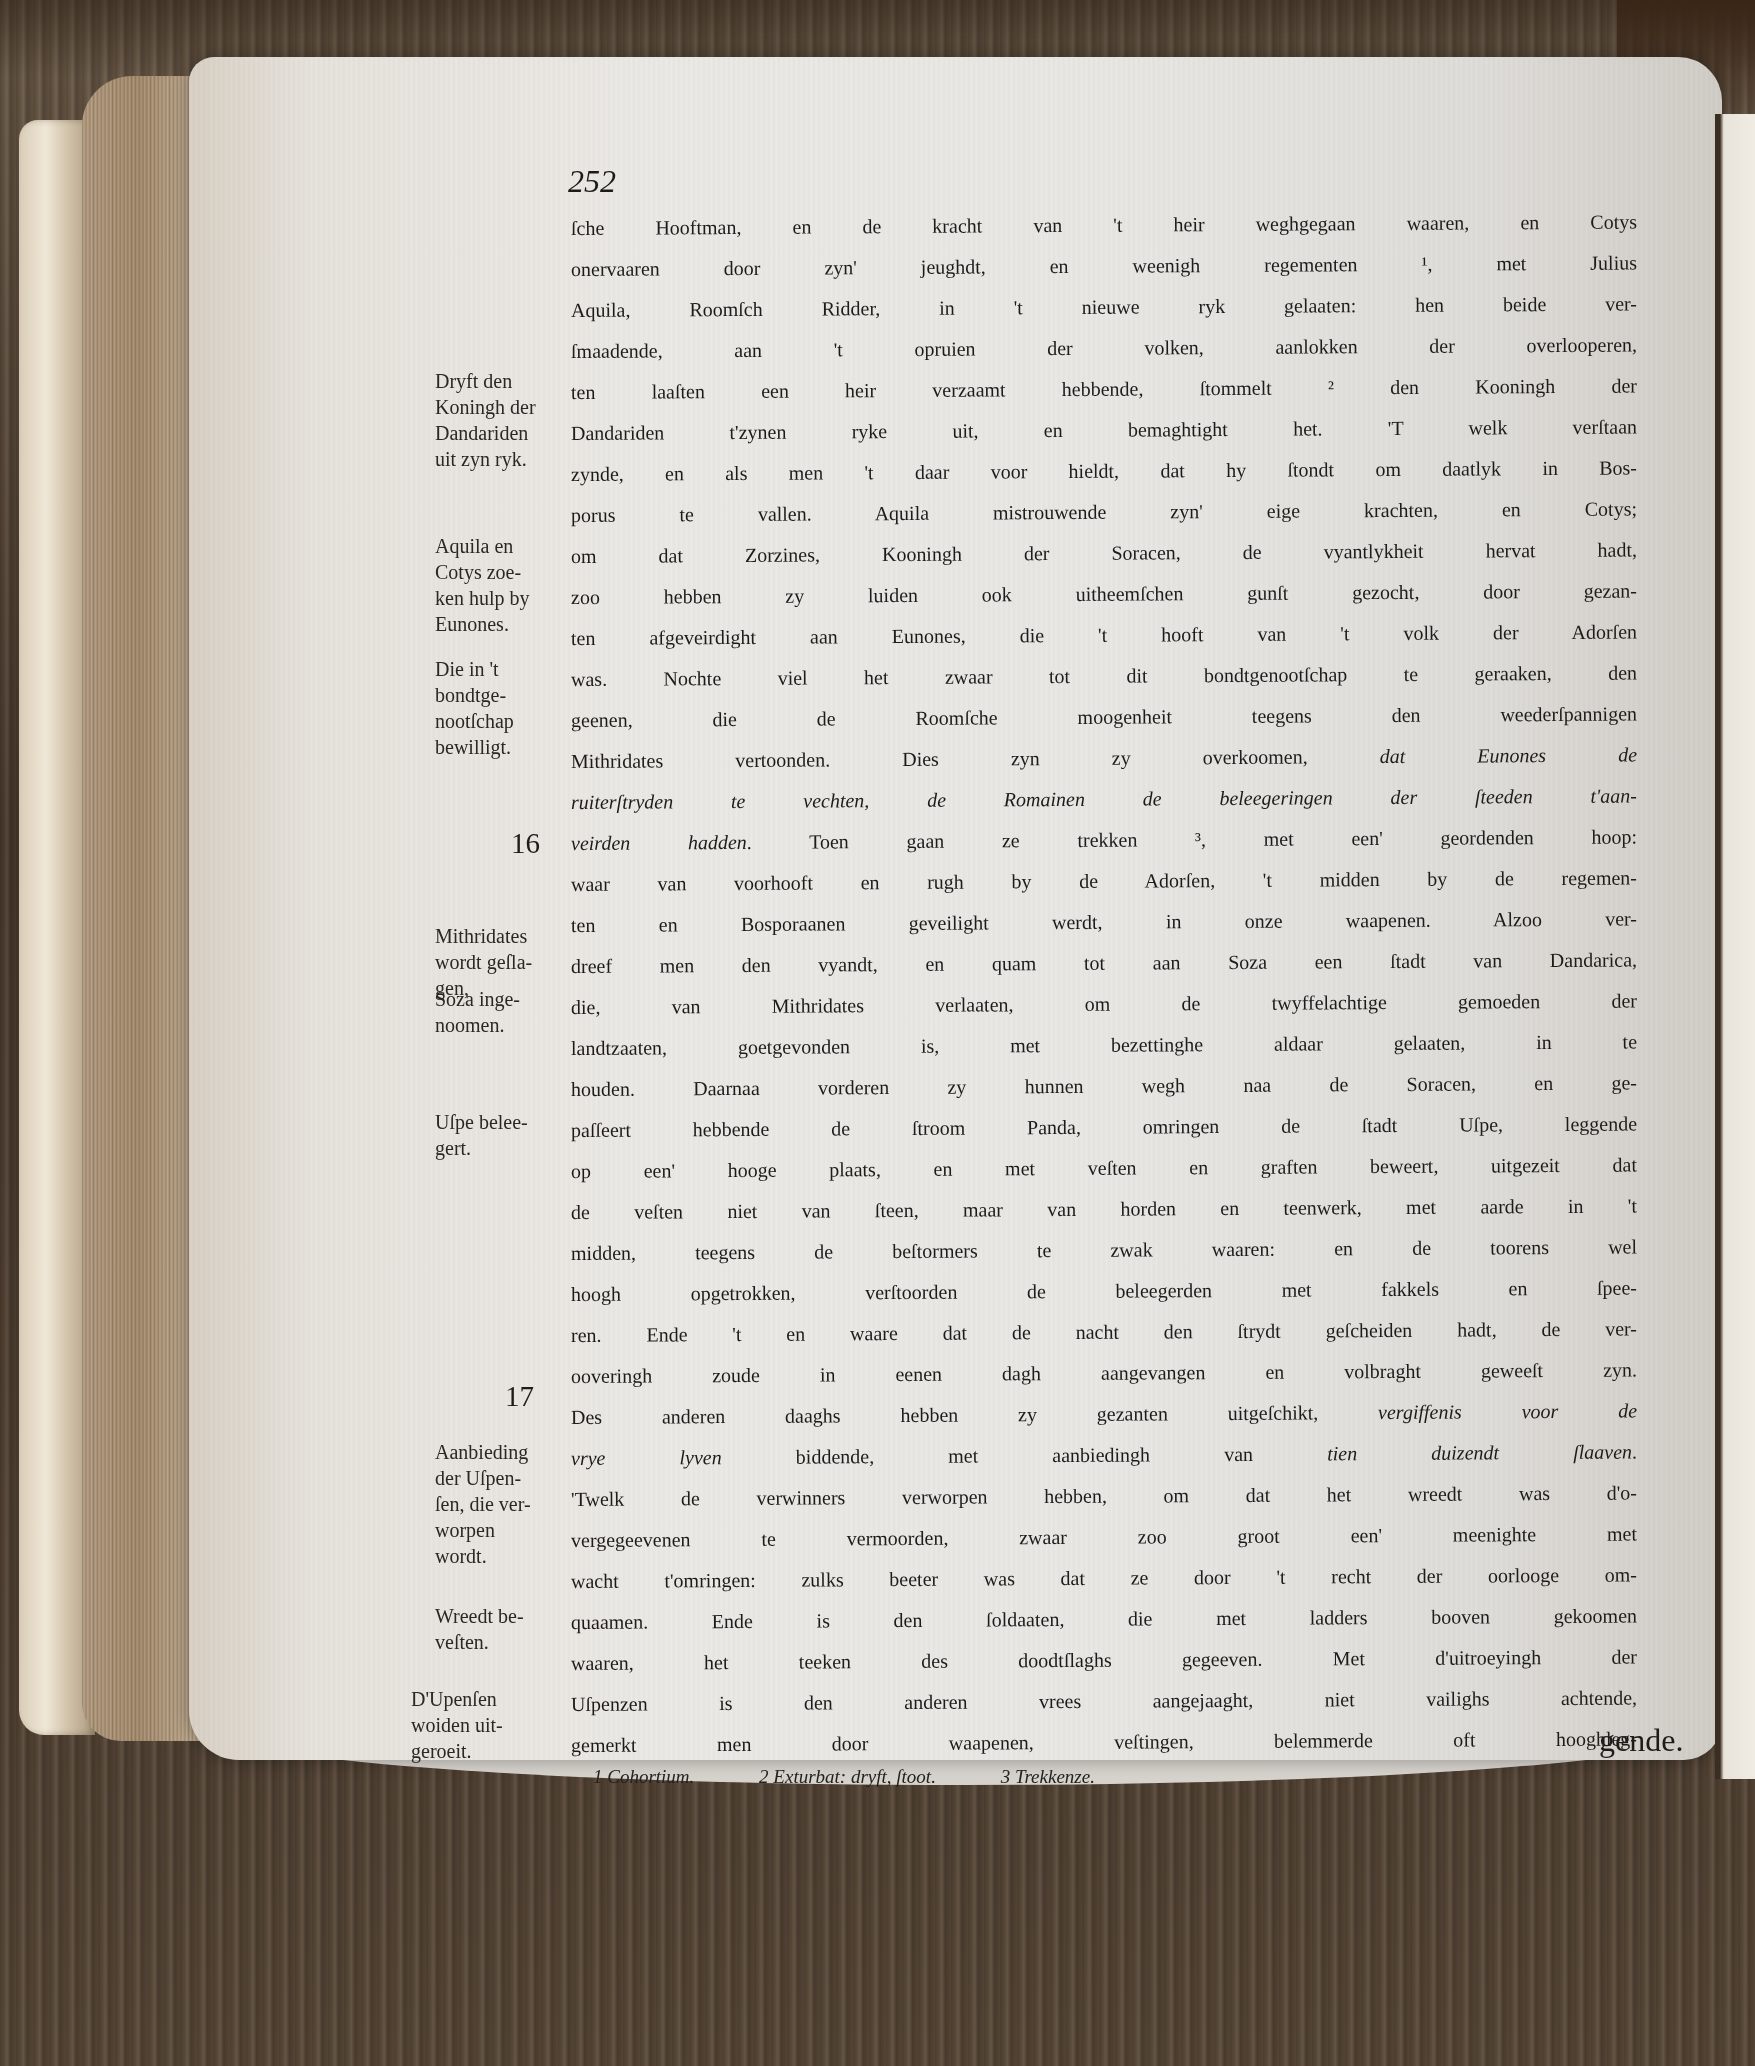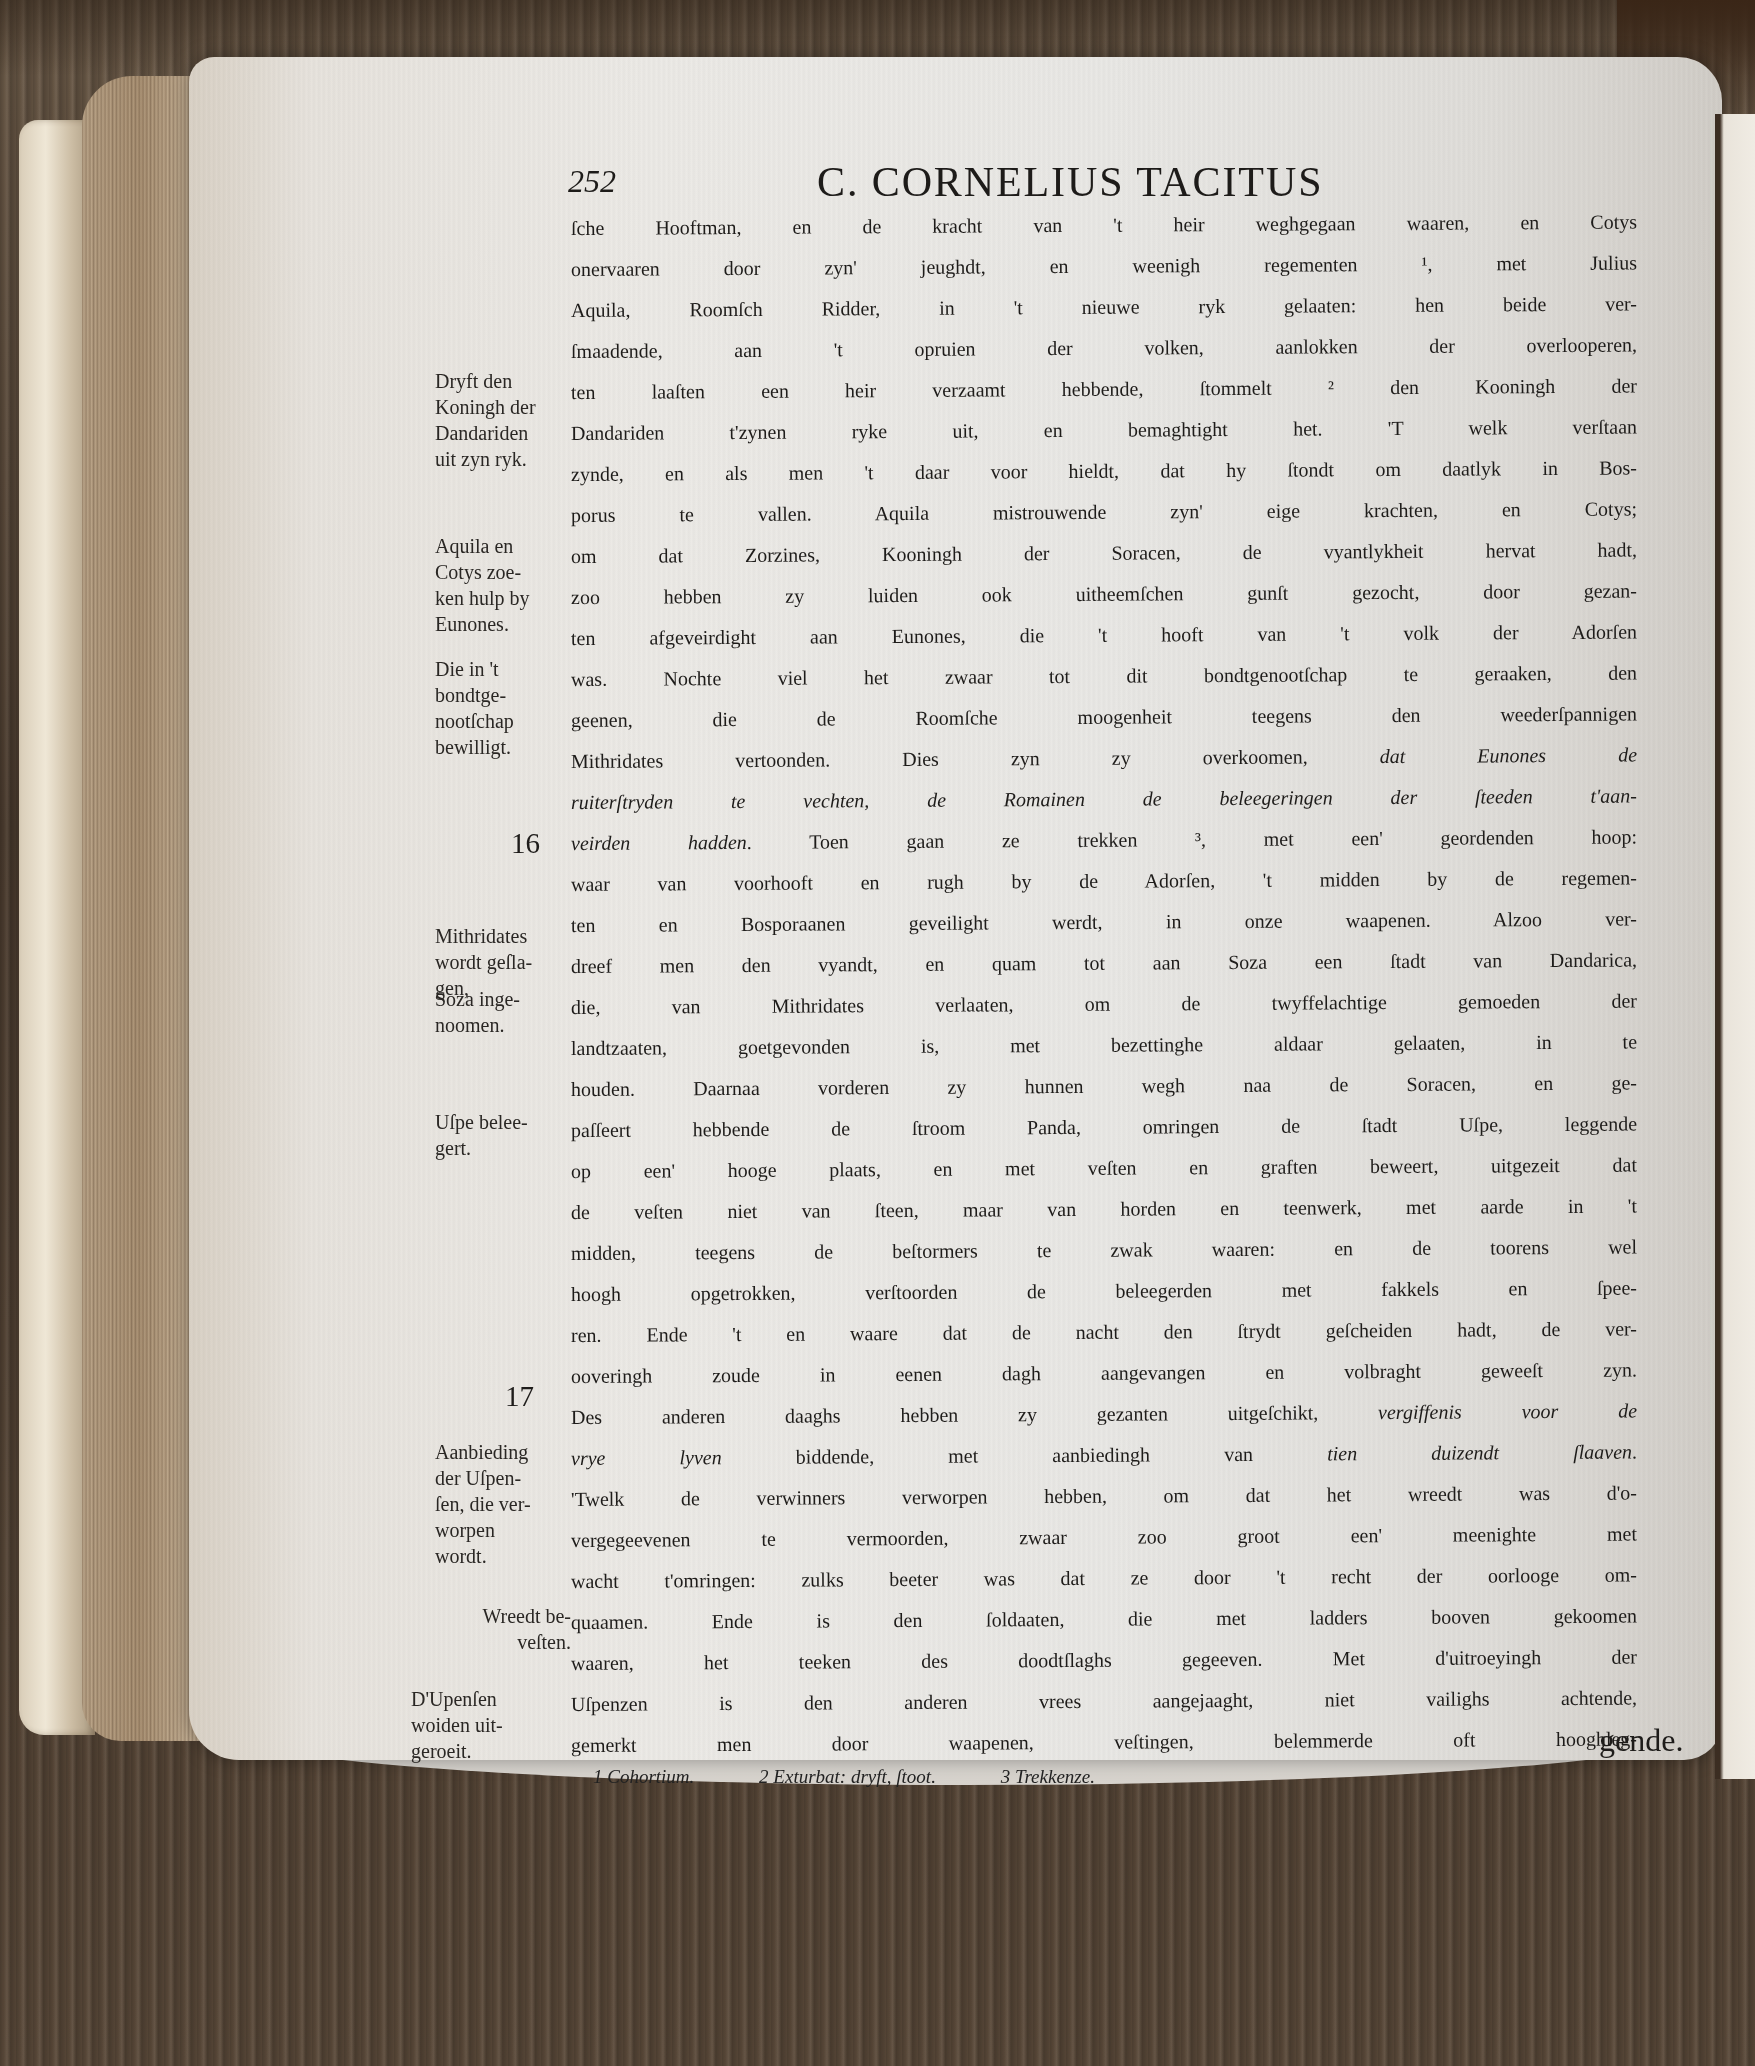--- a/index.html
+++ b/index.html
@@ -98,21 +98,20 @@
 <div class="wood-top-dark"></div>
 <div class="wood-right-dark"></div>
 <div class="binding"></div>
 <div class="page-block-edge"></div>
 <div class="page-bottom-curl"></div>
 <div class="page"></div>
 <div class="right-page"></div>
 
 <div class="running-head">
   <span class="page-number">252</span>
-  <span class="book-title">C. CORNELIUS TACITUS</span>
 </div>
 
 <div class="body-text" id="body">
     <span class="line">ſche Hooftman, en de kracht van 't heir weghgegaan waaren, en Cotys</span>
     <span class="line">onervaaren door zyn' jeughdt, en weenigh regementen ¹, met Julius</span>
     <span class="line">Aquila, Roomſch Ridder, in 't nieuwe ryk gelaaten: hen beide ver-</span>
     <span class="line">ſmaadende, aan 't opruien der volken, aanlokken der overlooperen,</span>
     <span class="line">ten laaſten een heir verzaamt hebbende, ſtommelt ² den Kooningh der</span>
     <span class="line">Dandariden t'zynen ryke uit, en bemaghtight het. 'T welk verſtaan</span>
     <span class="line">zynde, en als men 't daar voor hieldt, dat hy ſtondt om daatlyk in Bos-</span>
@@ -190,21 +189,21 @@
     <span class="note-line">Uſpe belee-</span>
     <span class="note-line">gert.</span>
   </div>
 <div class="margin-notes note" style="left: 435px; top: 1439px;">
     <span class="note-line">Aanbieding</span>
     <span class="note-line">der Uſpen-</span>
     <span class="note-line">ſen, die ver-</span>
     <span class="note-line">worpen</span>
     <span class="note-line">wordt.</span>
   </div>
-<div class="margin-notes note" style="left: 435px; top: 1603px; text-align: right;">
+<div class="margin-notes note" style="left: 435px; top: 1603px;">
     <span class="note-line">Wreedt be-</span>
     <span class="note-line">veſten.</span>
   </div>
 <div class="margin-notes note" style="left: 411px; top: 1686px;">
     <span class="note-line">D'Upenſen</span>
     <span class="note-line">woiden uit-</span>
     <span class="note-line">geroeit.</span>
   </div>
 <div class="chapter-num" style="left: 511px; top: 827px;">16</div>
 <div class="chapter-num" style="left: 505px; top: 1380px;">17</div>

